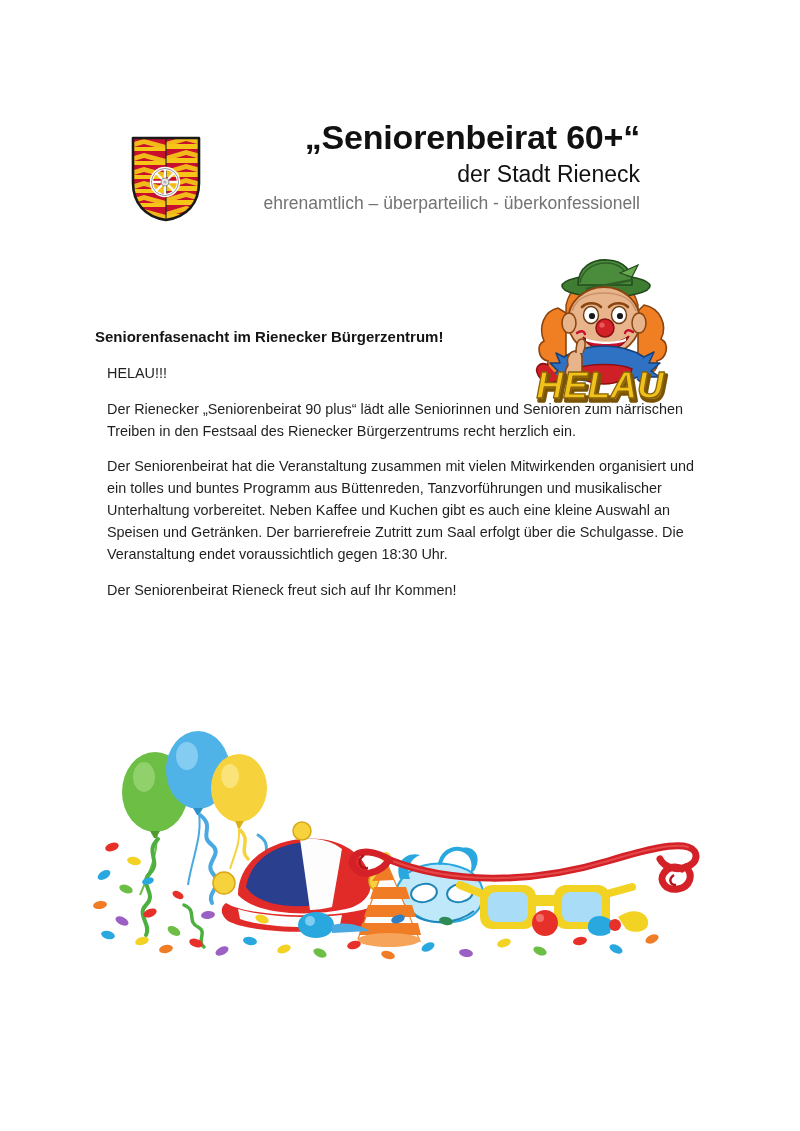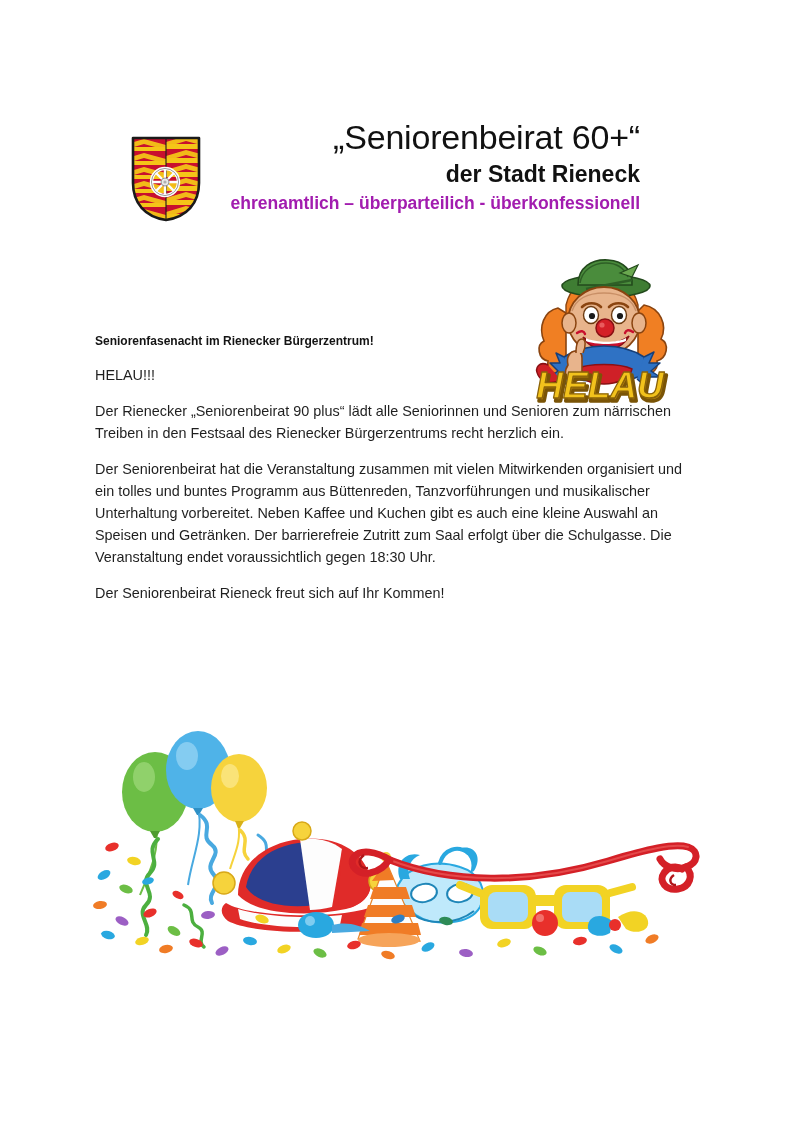--- a/index.html
+++ b/index.html
@@ -35,62 +35,62 @@
   }
   .header-text {
     position: absolute;
     left: 205px;
     top: 0;
     width: 435px;
     text-align: right;
   }
   .org-title {
     font-size: 34px;
-    font-weight: 400;
+    font-weight: 700;
     letter-spacing: -0.2px;
     line-height: 1.12;
     white-space: nowrap;
     color: #111;
   }
   .org-sub1 {
     font-size: 23px;
-    font-weight: 700;
+    font-weight: 400;
     line-height: 1.18;
     margin-top: 5px;
     white-space: nowrap;
     color: #111;
   }
   .org-sub2 {
     font-size: 17.5px;
-    font-weight: 700;
+    font-weight: 400;
     line-height: 1.2;
     margin-top: 5px;
     white-space: nowrap;
-    color: #a21caf;
+    color: #737373;
   }
 
   
   .content {
     position: absolute;
     left: 95px;
     top: 322px;
     width: 604px;
   }
   .lede {
-    font-size: 12px;
+    font-size: 15px;
     font-weight: bold;
     line-height: 1.45;
-    margin: 11px 0 15px 0;
+    margin: 4px 0 15px 0;
     color: #141414;
   }
   .para {
     font-size: 14.4px;
     font-weight: 400;
     line-height: 1.52;
-    margin: 0 0 14px 0;
+    margin: 0 0 14px 12px;
     color: #1f1f1f;
     text-align: left;
   }
   .para:last-child { margin-bottom: 0; }
   .em-date {
     font-weight: bold;
     text-decoration: underline;
     text-underline-offset: 2px;
   }
 

